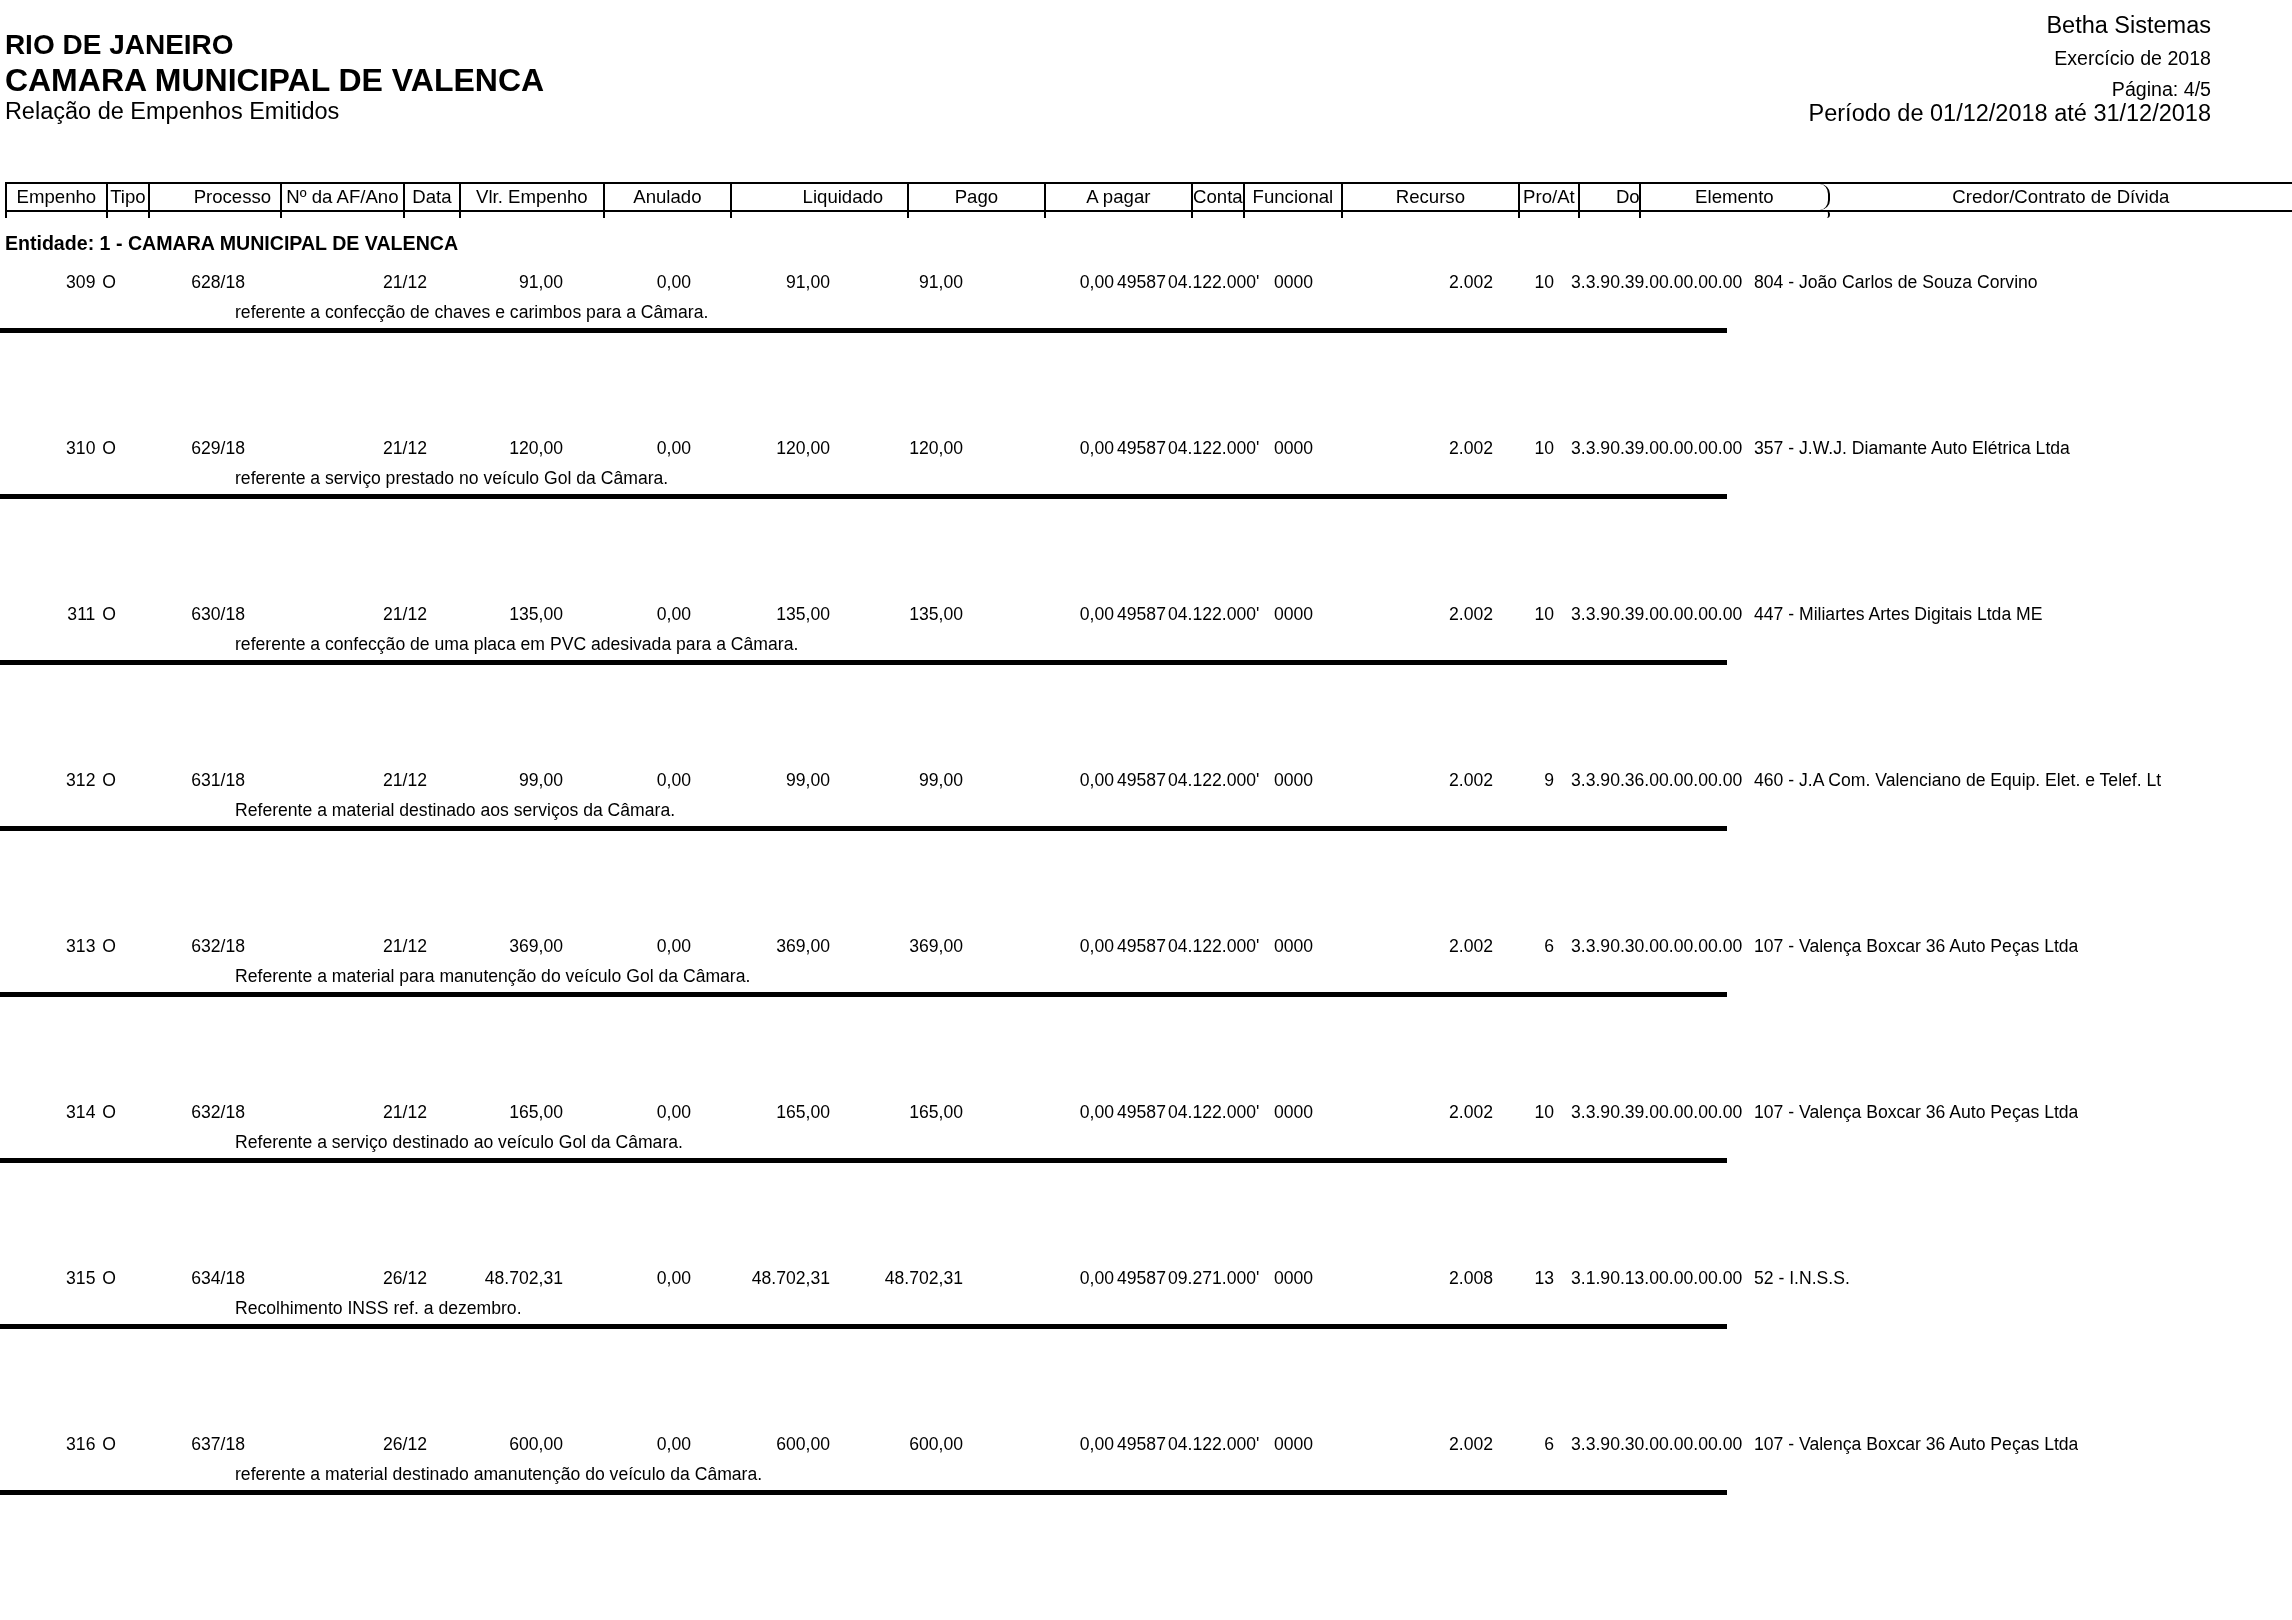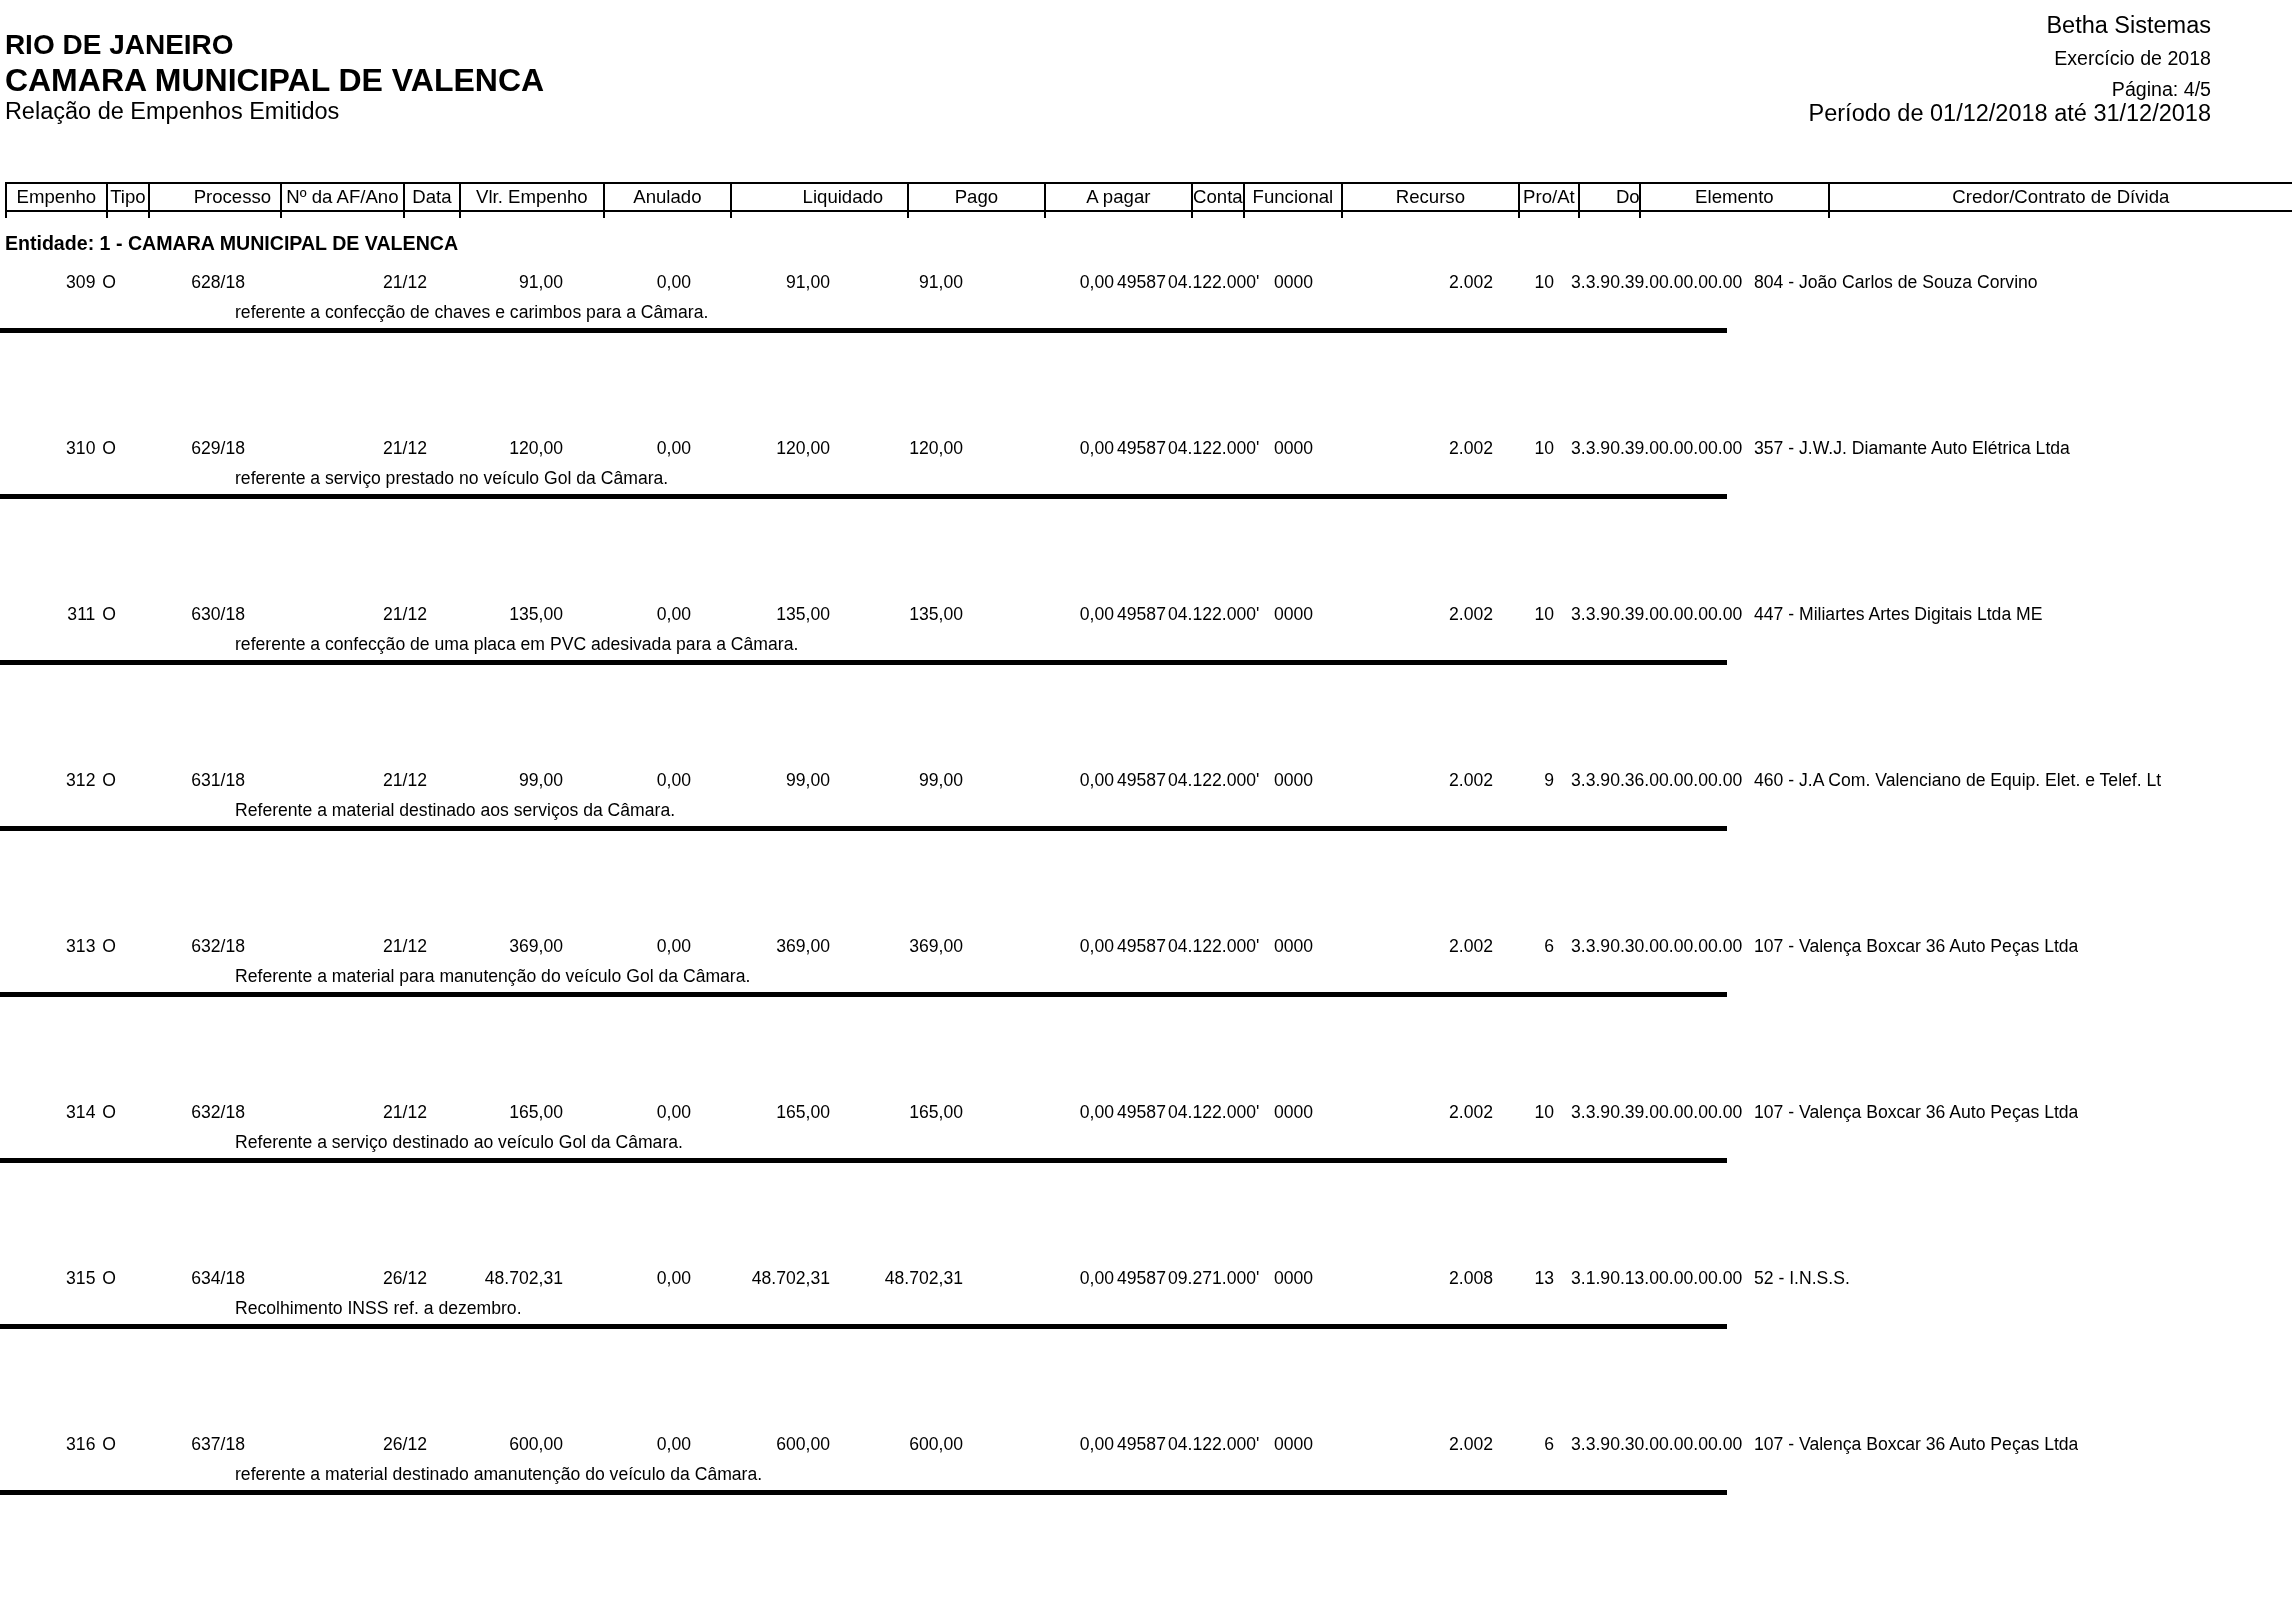--- a/index.html
+++ b/index.html
@@ -44,21 +44,21 @@
   .cols > :nth-child(6)  { width:144px; }
   .cols > :nth-child(7)  { width:127px; }
   .cols > :nth-child(8)  { width:130px;margin-left:47px; }
   .cols > :nth-child(9)  { width:137px; }
   .cols > :nth-child(10) { width:147px; }
   .cols > :nth-child(11) { width:52px;  }
   .cols > :nth-child(12) { width:98px; }
   .cols > :nth-child(13) { width:177px; }
   .cols > :nth-child(14) { width:60px;  }
   .cols > :nth-child(15) { width:61px;padding-left:36px;  }
-  .cols > :nth-child(16) { width:189px; }
+  .cols > :nth-child(16) { width:189px;border-radius:10px; }
   .cols > :nth-child(17) { width:464px; }
 
   .entity-line { left:4.9px; top:232px; font-size:19.6px; font-weight:bold; }
 
   
   .records { position:absolute; left:0; top:272px; width:2293px; }
   .record  { position:relative; height:166px; }
   .cell {
     position:absolute; top:0; height:21.6px; line-height:21.6px;
     font-size:17.6px; white-space:nowrap;

